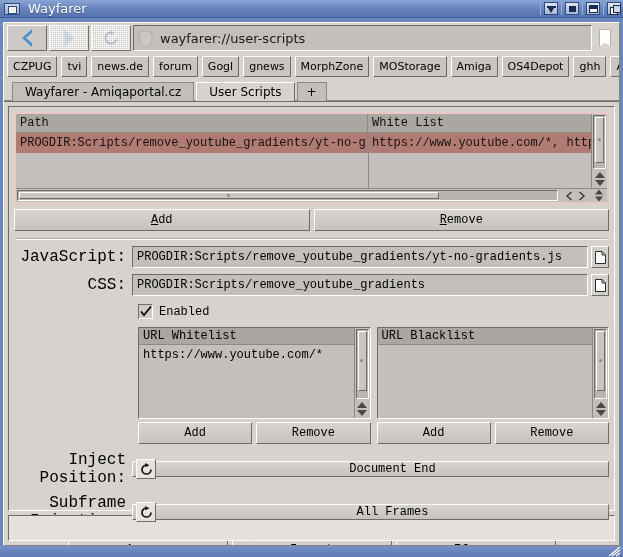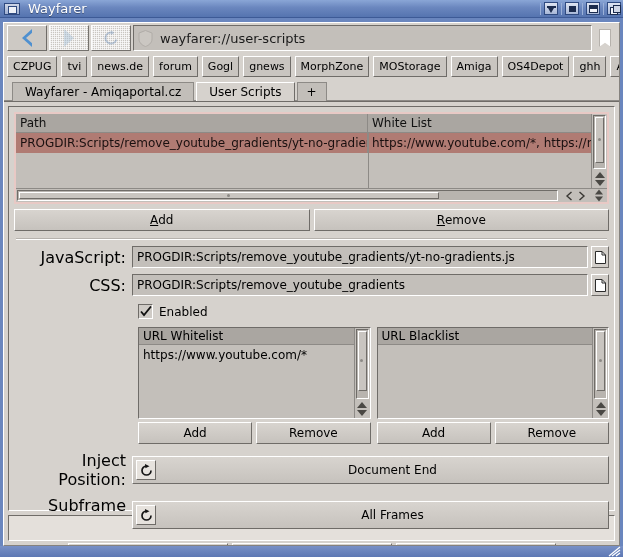--- a/index.html
+++ b/index.html
@@ -215,20 +215,21 @@
     display:flex; flex-direction:column;
     padding: 4px;
     overflow:hidden;
   }
   #prefs {
     flex: 1 1 auto; min-height:0;
     border: 1px solid; border-color:#6f6c68 #ffffff #ffffff #6f6c68;
     background:#d6d2cd;
     display:flex; flex-direction:column;
     padding: 5px;
+    font-family: Liberation Mono, monospace;
   }
 
   
   #table-wrap {
     flex: 0 0 auto;
     border: 2px solid #e8c9c5;
     display: flex; flex-direction: column;
     height: 92px;
     background:#c3bfba;
   }
@@ -352,21 +353,21 @@
     display:flex; align-items:center; padding:0 4px;
     font-size:12px; white-space:nowrap;
   }
   .lb-items { flex:1 1 auto; padding:2px 4px; overflow:hidden; }
   .lb-item { font-size:12px; line-height:17px; white-space:nowrap; }
   .lb-btns { display:flex; gap:4px; margin-top:3px; }
   .lb-btns .btn { flex:1 1 0; }
 
   .combo-row { display:flex; align-items:center; margin-top:7px; }
   .combo {
-    flex:1 1 auto; height:28px; display:flex; align-items:center;
+    flex:1 1 auto; height:16px; display:flex; align-items:center;
     border:1px solid; border-color:#ffffff #6f6c68 #6f6c68 #ffffff;
     background: linear-gradient(to bottom,#d8d4cf 0%, #c6c2bd 100%);
     cursor:pointer; position:relative;gap:38px;
   }
   .combo-icon {
     width:20px; height:20px; margin:0 3px; flex:none;
     border:1px solid; border-color:#ffffff #6f6c68 #6f6c68 #ffffff;
     background:#e6e2dd;
     display:flex;align-items:center;justify-content:center;
   }

